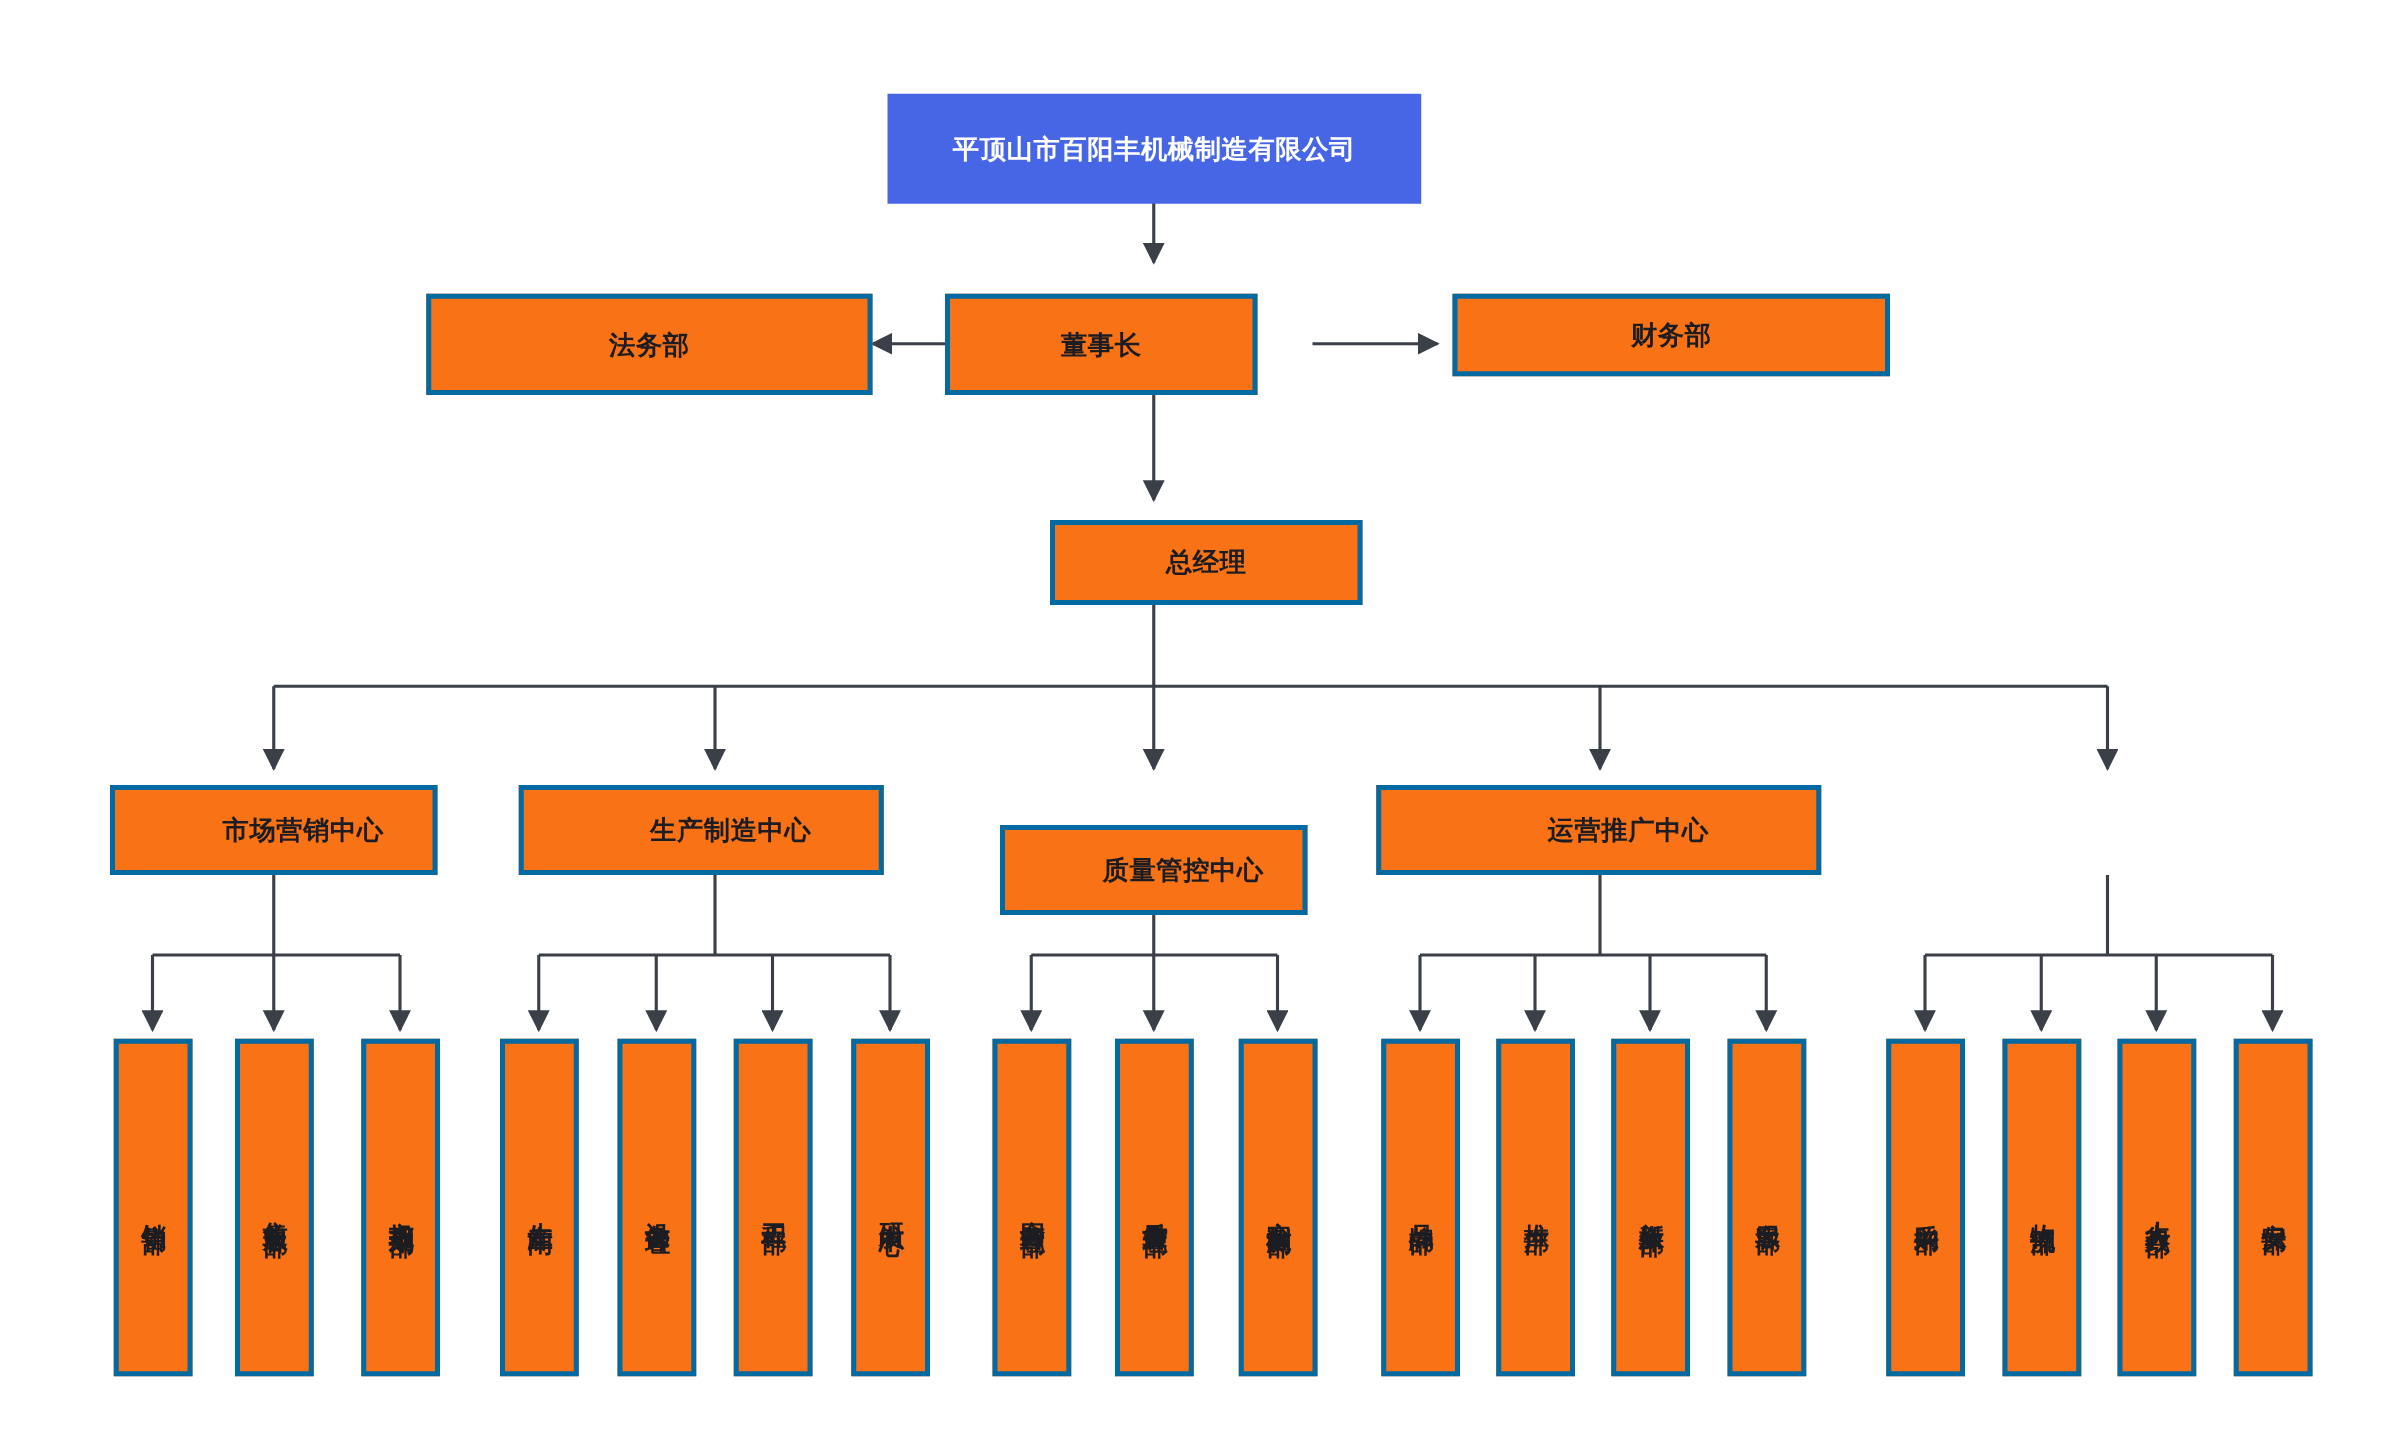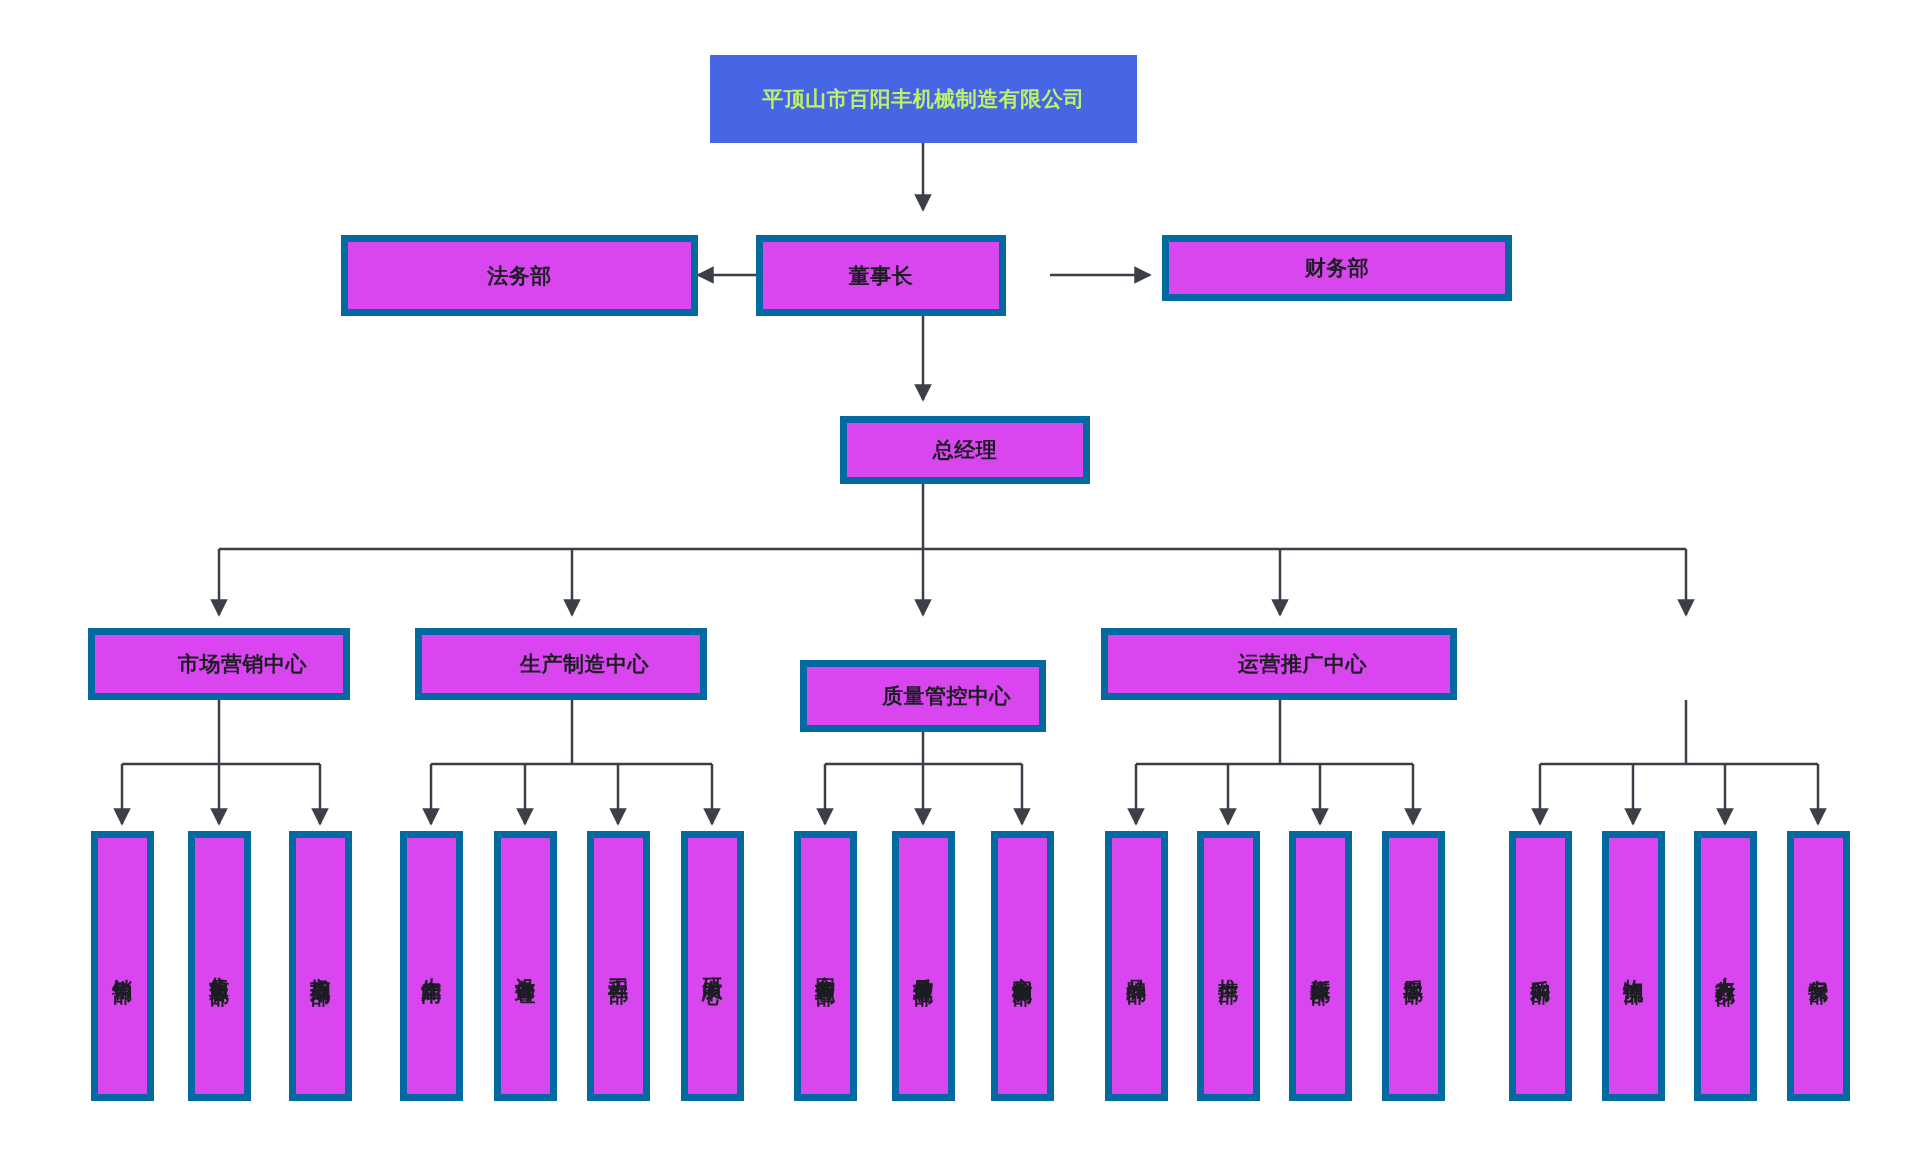--- a/index.html
+++ b/index.html
@@ -21,34 +21,35 @@
     position: absolute;
     left: 0;
     top: 0;
     width: 1920px;
     height: 1164px;
     pointer-events: none;
   }
   .node {
     position: absolute;
     box-sizing: border-box;
-    border: 7px solid #0369a1;
-    background: #d946ef;
+    border: 4px solid #0369a1;
+    background: #f97316;
     display: flex;
     align-items: center;
     justify-content: center;
     color: #1b1d22;
     font-weight: bold;
     letter-spacing: 0.5px;
   }
   .node.root {
     background: #4766e6;
     border: none;
-    color: #bef264;
-    font-size: 21px;
+    color: #ffffff;
+    font-size: 21px;
+    margin-top: 20px;
   }
   .node.lvl2 {
     font-size: 21px;
   }
   .node.lvl3 {
     font-size: 21px;
   }
   .node.center {
     font-size: 21px;
     padding-left: 47px;

